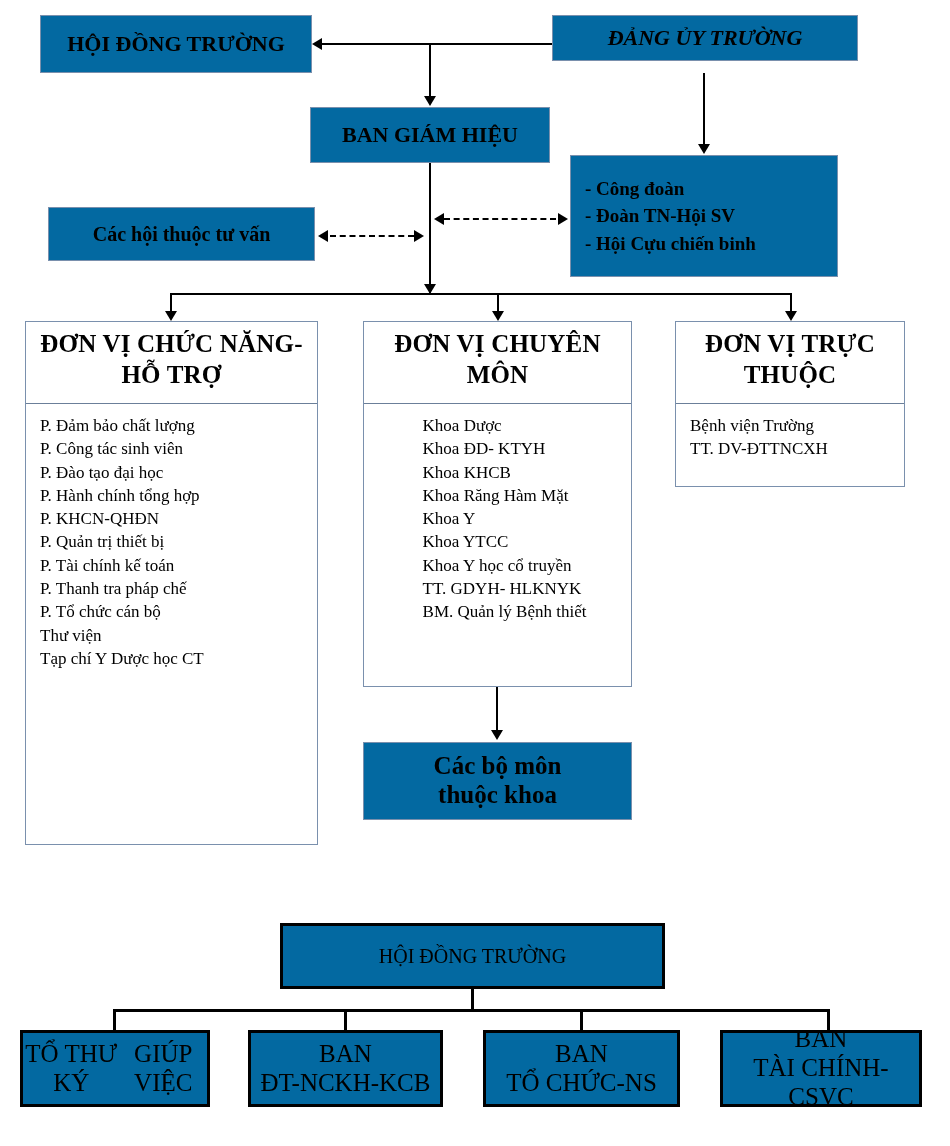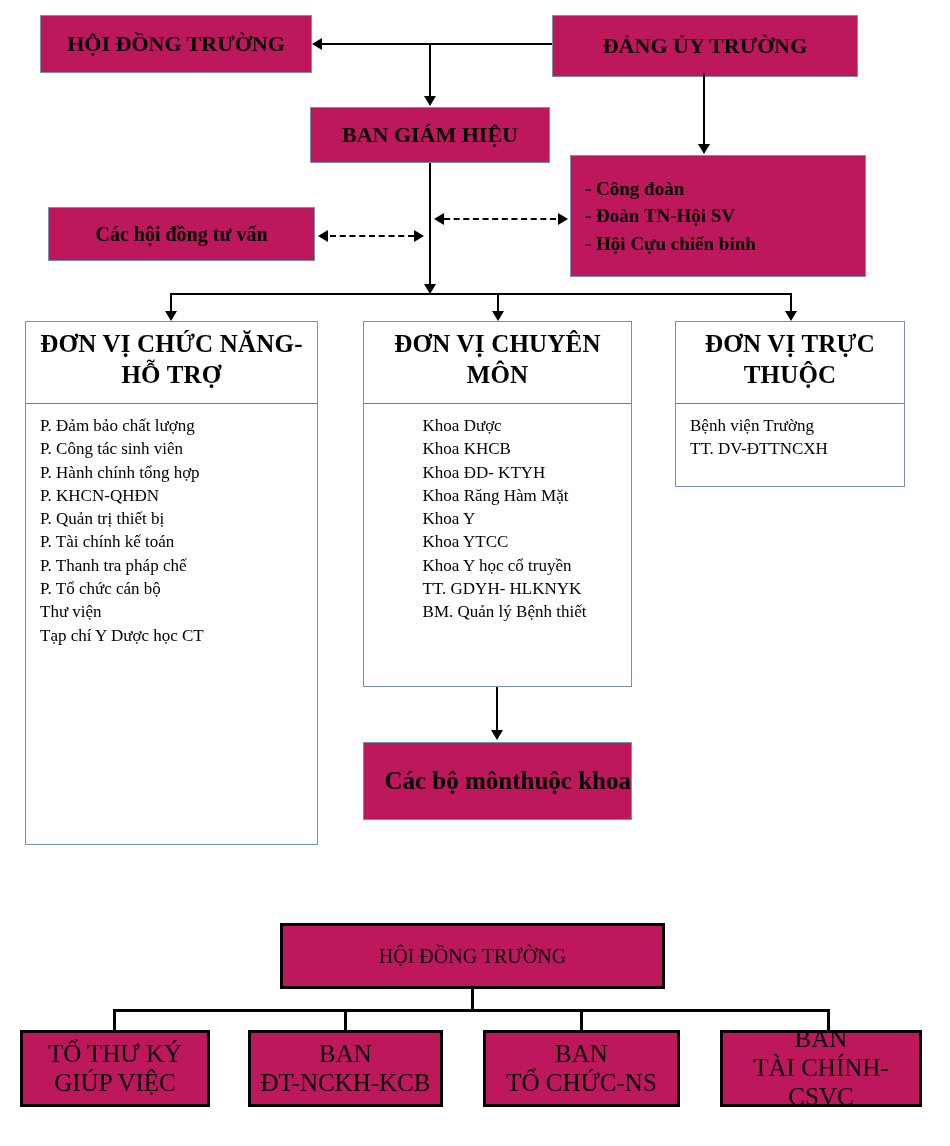--- a/index.html
+++ b/index.html
@@ -12,21 +12,21 @@
     width:950px;
     height:1146px;
     overflow:hidden;
     background:#fff;
   }
 
   
   .box{
     position:absolute;
     box-sizing:border-box;
-    background:#be185d;
+    background:#0369a1;
     border:1px solid #7a90ad;
     display:flex;
     align-items:center;
     justify-content:center;
     text-align:center;
     line-height:1.15;
   }
   .box.bold{font-weight:bold;}
   .box.thick{border:3px solid #000;}
 
@@ -106,47 +106,47 @@
 </style>
 </head>
 <body>
 
 <div id="canvas">
 
   <div class="box bold t22" style="left:40px;top:15px;width:272px;height:58px;">
     <span>HỘI ĐỒNG TRƯỜNG</span>
   </div>
 
-  <div class="box bold t22" style="left:552px;top:15px;width:306px;height:62px;">
+  <div class="box bold t22" style="left:552px;top:15px;width:306px;height:46px;font-style:italic;">
     <span>ĐẢNG ỦY TRƯỜNG</span>
   </div>
 
   <div class="ln h" style="left:322px;top:43px;width:230px;"></div>
   <div class="arw left" style="left:312px;top:38px;"></div>
 
   <div class="ln v" style="left:429px;top:43px;height:54px;"></div>
   <div class="arw down" style="left:424px;top:96px;"></div>
 
   <div class="box bold t22" style="left:310px;top:107px;width:240px;height:56px;">
     <span>BAN GIÁM HIỆU</span>
   </div>
 
   <div class="ln v" style="left:703px;top:73px;height:72px;"></div>
   <div class="arw down" style="left:698px;top:144px;"></div>
 
-  <div class="box" style="left:570px;top:155px;width:296px;height:122px;justify-content:flex-start;">
+  <div class="box" style="left:570px;top:155px;width:268px;height:122px;justify-content:flex-start;">
     <div class="leftlist">
       <span>- Công đoàn</span>
       <span>- Đoàn TN-Hội SV</span>
       <span>- Hội Cựu chiến binh</span>
     </div>
   </div>
 
   <div class="box bold t20" style="left:48px;top:207px;width:267px;height:54px;">
-    <span>Các hội đồng tư vấn</span>
+    <span>Các hội thuộc tư vấn</span>
   </div>
 
   <div class="ln v" style="left:429px;top:163px;height:130px;"></div>
 
   <div class="dash" style="left:444px;top:218px;width:112px;"></div>
   <div class="arw left" style="left:434px;top:213px;"></div>
   <div class="arw right" style="left:558px;top:213px;"></div>
 
   <div class="dash" style="left:330px;top:235px;width:84px;"></div>
   <div class="arw left" style="left:318px;top:230px;"></div>
@@ -166,53 +166,54 @@
   <div class="arw down" style="left:785px;top:311px;"></div>
 
   <div class="unit" style="left:25px;top:321px;width:293px;height:524px;">
     <div class="unit-head t19" style="height:82px;">
       <span>ĐƠN VỊ</span>
       <span>CHỨC NĂNG-HỖ TRỢ</span>
     </div>
     <div class="unit-body">
       <div>P. Đảm bảo chất lượng</div>
       <div>P. Công tác sinh viên</div>
+      <div>P. Đào tạo đại học</div>
       <div>P. Hành chính tổng hợp</div>
       <div>P. KHCN-QHĐN</div>
       <div>P. Quản trị thiết bị</div>
       <div>P. Tài chính kế toán</div>
       <div>P. Thanh tra pháp chế</div>
       <div>P. Tổ chức cán bộ</div>
       <div>Thư viện</div>
       <div>Tạp chí Y Dược học CT</div>
     </div>
   </div>
 
   <div class="unit" style="left:363px;top:321px;width:269px;height:366px;align-items:center;">
     <div class="unit-head t19" style="height:82px;">
       <span>ĐƠN VỊ</span>
       <span>CHUYÊN MÔN</span>
     </div>
     <div class="unit-body">
       <div>Khoa Dược</div>
+      <div>Khoa ĐD- KTYH</div>
       <div>Khoa KHCB</div>
-      <div>Khoa ĐD- KTYH</div>
       <div>Khoa Răng Hàm Mặt</div>
       <div>Khoa Y</div>
       <div>Khoa YTCC</div>
       <div>Khoa Y học cổ truyền</div>
       <div>TT. GDYH- HLKNYK</div>
       <div>BM. Quản lý Bệnh thiết</div>
     </div>
   </div>
 
   <div class="ln v" style="left:496px;top:687px;height:45px;"></div>
   <div class="arw down" style="left:491px;top:730px;"></div>
 
-  <div class="box bold t19" style="left:363px;top:742px;width:269px;height:78px;flex-direction:row;justify-content:flex-end;">
+  <div class="box bold t19" style="left:363px;top:742px;width:269px;height:78px;flex-direction:column;">
     <span>Các bộ môn</span>
     <span>thuộc khoa</span>
   </div>
 
   <div class="unit" style="left:675px;top:321px;width:230px;height:166px;">
     <div class="unit-head t19" style="height:82px;">
       <span>ĐƠN VỊ</span>
       <span>TRỰC THUỘC</span>
     </div>
     <div class="unit-body">
@@ -227,21 +228,21 @@
 
   <div class="ln v3" style="left:471px;top:989px;height:22px;"></div>
 
   <div class="ln h3" style="left:113px;top:1009px;width:716px;"></div>
 
   <div class="ln v3" style="left:113px;top:1009px;height:22px;"></div>
   <div class="ln v3" style="left:344px;top:1009px;height:22px;"></div>
   <div class="ln v3" style="left:580px;top:1009px;height:22px;"></div>
   <div class="ln v3" style="left:827px;top:1009px;height:22px;"></div>
 
-  <div class="box thick t19" style="left:20px;top:1030px;width:190px;height:77px;flex-direction:column;">
+  <div class="box thick t19" style="left:20px;top:1030px;width:190px;height:77px;flex-direction:row;">
     <span>TỔ THƯ KÝ</span>
     <span>GIÚP VIỆC</span>
   </div>
 
   <div class="box thick t19" style="left:248px;top:1030px;width:195px;height:77px;flex-direction:column;">
     <span>BAN</span>
     <span>ĐT-NCKH-KCB</span>
   </div>
 
   <div class="box thick t19" style="left:483px;top:1030px;width:197px;height:77px;flex-direction:column;">

